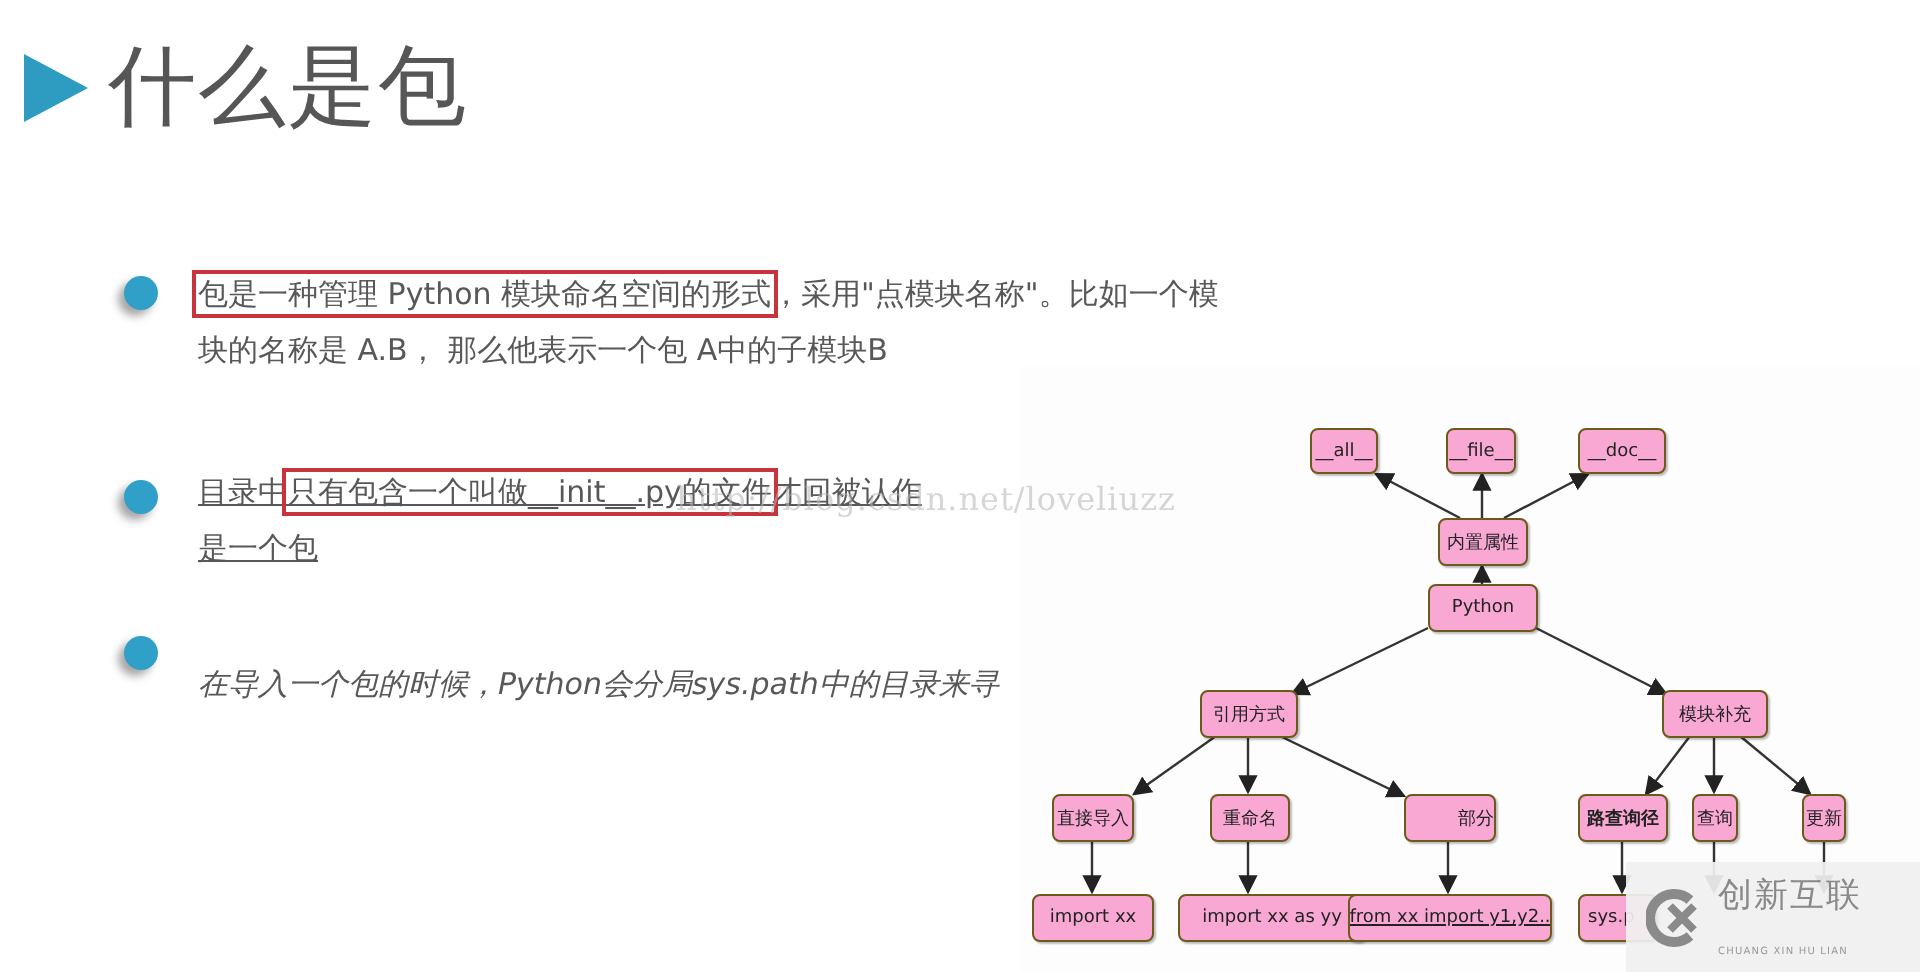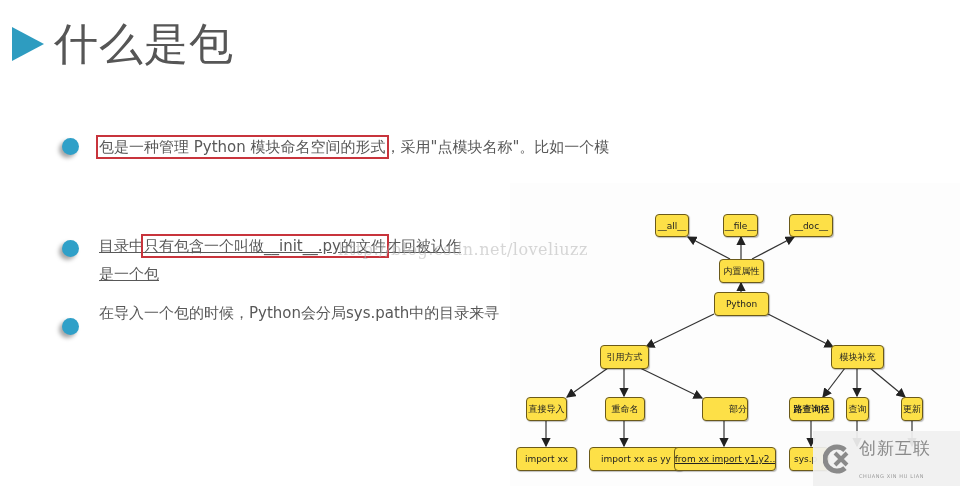--- a/index.html
+++ b/index.html
@@ -21,21 +21,21 @@
   .bullet { position: absolute; left: 62px; width: 17px; height: 17px; border-radius: 50%;
     background: #30A0C8; box-shadow: -3px 3px 4px rgba(0,0,0,0.35); }
   .para { position: absolute; left: 99px; font-size: 15px; line-height: 28px; color: #585858; white-space: nowrap; }
   .hl { position: relative; outline: 2px solid #C8343C; outline-offset: 1px; }
 
   .diagram-bg { position: absolute; left: 510px; top: 183px; width: 450px; height: 303px; background: #fdfdfd; }
 
   .watermark { position: absolute; left: 338px; top: 240px; font-family: "DejaVu Serif", serif;
     font-size: 16px; color: rgba(180,180,180,0.55); letter-spacing: 0.5px; white-space: nowrap; }
 
-  .node { position: absolute; background: #fde047; border: 1.5px solid #6b5a1a; border-radius: 4px;
+  .node { position: absolute; background: #f9a8d4; border: 1.5px solid #6b5a1a; border-radius: 4px;
     box-shadow: 1px 1px 1px rgba(0,0,0,0.25);
     display: flex; align-items: center; justify-content: center;
     font-size: 9px; color: #222; white-space: nowrap; overflow: hidden; box-sizing: border-box; }
 
   svg.edges { position: absolute; left: 0; top: 0; width: 960px; height: 486px; }
 
   .logo-overlay { position: absolute; left: 813px; top: 431px; width: 147px; height: 55px;
     background: rgba(240,240,240,0.93); display: flex; align-items: center; }
   .logo-icon { width: 30px; height: 30px; margin-left: 10px; position: relative; }
   .logo-name { display: flex; flex-direction: column; margin-left: 6px; gap: 15px; }
@@ -46,30 +46,31 @@
 <body>
 
 <div class="title-wrap">
   <div class="title-arrow"></div>
   <div class="title-text">什么是包</div>
 </div>
 
 <div class="bullet" style="top:138px;"></div>
 <div class="para" style="top:133px;">
   <div><span class="hl">包是一种管理 Python 模块命名空间的形式</span><span>，采用"点模块名称"。比如一个模</span></div>
+  <div>块的名称是 A.B， 那么他表示一个包 A中的子模块B</div>
 </div>
 
 <div class="bullet" style="top:240px;"></div>
 <div class="para" style="top:232px;text-decoration:underline;">
   <div><span>目录中</span><span class="hl">只有包含一个叫做__init__.py的文件</span><span>才回被认作</span></div>
   <div>是一个包</div>
 </div>
 
 <div class="bullet" style="top:318px;"></div>
-<div class="para" style="top:299px;">
+<div class="para" style="top:328px;font-style:italic;">
   <div>在导入一个包的时候，Python会分局sys.path中的目录来寻</div>
 </div>
 
 <div class="diagram-bg"></div>
 
 <svg class="edges">
   <defs>
     <marker id="ah" markerWidth="8" markerHeight="8" refX="7" refY="4" orient="auto">
       <path d="M0,0 L8,4 L0,8 Z" fill="#222"></path>
     </marker>

